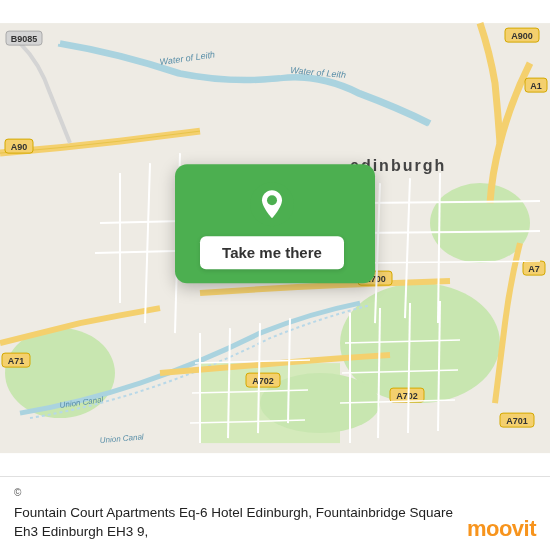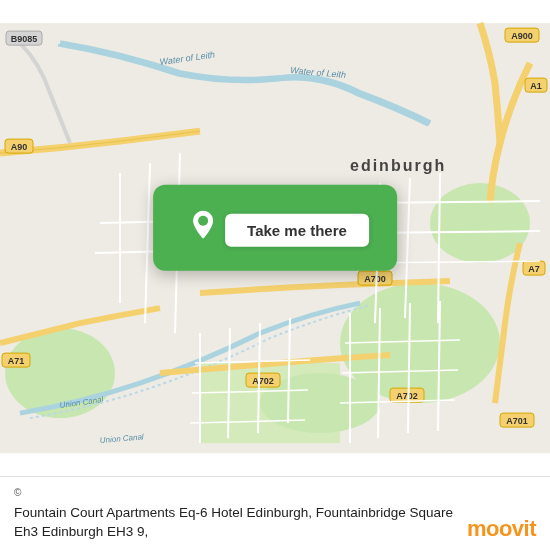--- a/index.html
+++ b/index.html
@@ -28,23 +28,23 @@
     }
 
     
     #location-card {
       position: absolute;
       top: 50%;
       left: 50%;
       transform: translate(-50%, -62%);
       background: #4caf50;
       border-radius: 12px;
-      padding: 18px 28px 14px 28px;
-      display: flex;
-      flex-direction: row;
+      padding: 18px 28px 14px 22px;
+      display: flex;
+      flex-direction: column;
       align-items: center;
       box-shadow: 0 4px 16px rgba(0,0,0,0.25);
       min-width: 200px;
     }
 
     #pin-icon {
       width: 44px;
       height: 44px;
       margin-bottom: 10px;
     }

